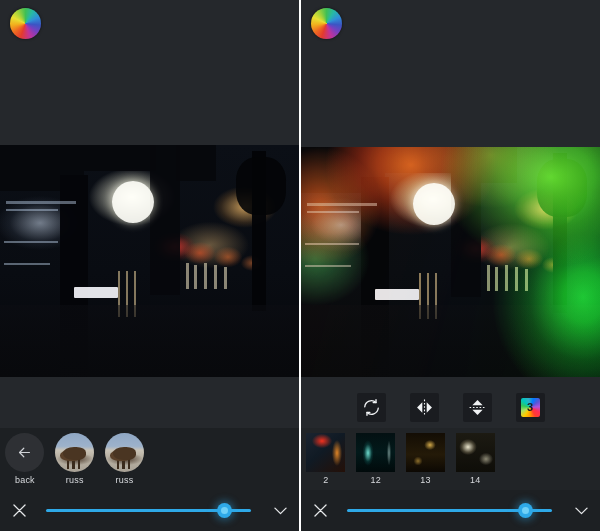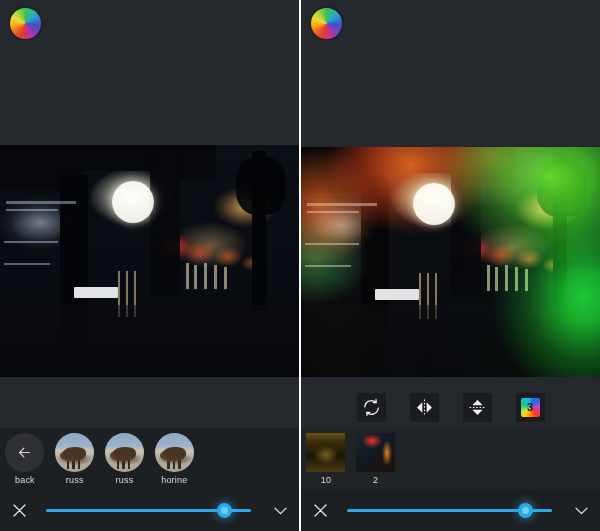--- a/index.html
+++ b/index.html
@@ -164,26 +164,20 @@
         <div class="circ">
             <div class="bison"></div>
           </div>
         <div class="flabel">russ</div>
       </div>
       <div class="fitem">
         <div class="circ">
             <div class="bison"></div>
           </div>
         <div class="flabel">russ</div>
-      </div>
-      <div class="fitem">
-        <div class="circ">
-            <div class="bison"></div>
-          </div>
-        <div class="flabel">horine</div>
       </div>
     </div>
 
     <div class="bottombar">
       <div class="xicon">
         <svg width="19" height="19" viewBox="0 0 24 24" fill="none" stroke="#e6e8ea" stroke-width="1.6" stroke-linecap="round">
             <path d="M5 5l14 14M19 5L5 19"></path>
           </svg>
       </div>
       <div class="track">
@@ -264,26 +258,34 @@
       </div>
       <div class="tbtn">
         <div class="rainbow3">
           <b>3</b>
         </div>
       </div>
     </div>
 
     <div class="strip strip-r">
       <div class="fitem">
-        <div class="sq sq10"></div>
-        <div class="flabel">10</div>
-      </div>
-      <div class="fitem">
         <div class="sq sq11"></div>
         <div class="flabel">2</div>
+      </div>
+      <div class="fitem">
+        <div class="sq sq12"></div>
+        <div class="flabel">12</div>
+      </div>
+      <div class="fitem">
+        <div class="sq sq13"></div>
+        <div class="flabel">13</div>
+      </div>
+      <div class="fitem">
+        <div class="sq sq14"></div>
+        <div class="flabel">14</div>
       </div>
     </div>
 
     <div class="bottombar">
       <div class="xicon">
         <svg width="19" height="19" viewBox="0 0 24 24" fill="none" stroke="#e6e8ea" stroke-width="1.6" stroke-linecap="round">
             <path d="M5 5l14 14M19 5L5 19"></path>
           </svg>
       </div>
       <div class="track">

